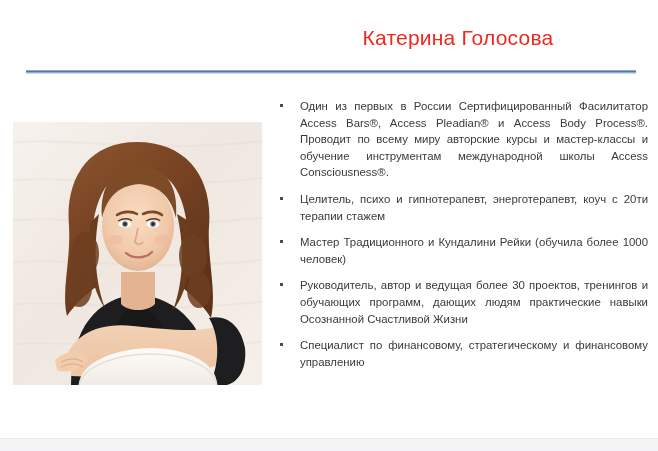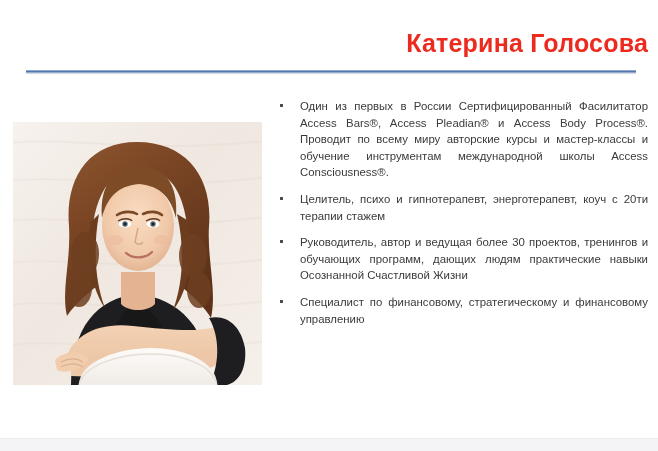--- a/index.html
+++ b/index.html
@@ -18,23 +18,23 @@
     position: absolute;
     inset: 0;
     background: #ffffff;
   }
   
   .title {
     position: absolute;
     left: 268px;
     top: 11px;
     width: 380px;
-    text-align: right;
-    font-size: 25px;
-    font-weight: bold;
+    text-align: center;
+    font-size: 21px;
+    font-weight: normal;
     color: #ec2a1d;
     letter-spacing: 0.2px;
     line-height: 1.25;
     white-space: nowrap;
   }
   
   .divider {
     position: absolute;
     left: 26px;
     top: 70px;
@@ -206,20 +206,24 @@
     <div class="bullet-item">
       <span class="bullet-dot"></span>
       <span class="bullet-text">Один из первых в России Сертифицированный Фасилитатор Access Bars®, Access Pleadian® и Access Body Process®. Проводит по всему миру авторские курсы и мастер-классы и обучение инструментам международной школы Access Consciousness®.</span>
     </div>
     <div class="bullet-item">
       <span class="bullet-dot"></span>
       <span class="bullet-text">Целитель, психо и гипнотерапевт, энерготерапевт, коуч с 20ти терапии стажем</span>
     </div>
     <div class="bullet-item">
       <span class="bullet-dot"></span>
+      <span class="bullet-text">Мастер Традиционного и Кундалини Рейки (обучила более 1000 человек)</span>
+    </div>
+    <div class="bullet-item">
+      <span class="bullet-dot"></span>
       <span class="bullet-text">Руководитель, автор и ведущая более 30 проектов, тренингов и обучающих программ, дающих людям практические навыки Осознанной Счастливой Жизни</span>
     </div>
     <div class="bullet-item">
       <span class="bullet-dot"></span>
       <span class="bullet-text">Специалист по финансовому, стратегическому и финансовому управлению</span>
     </div>
   </div>
 
   <div class="bottom-strip"></div>
 

